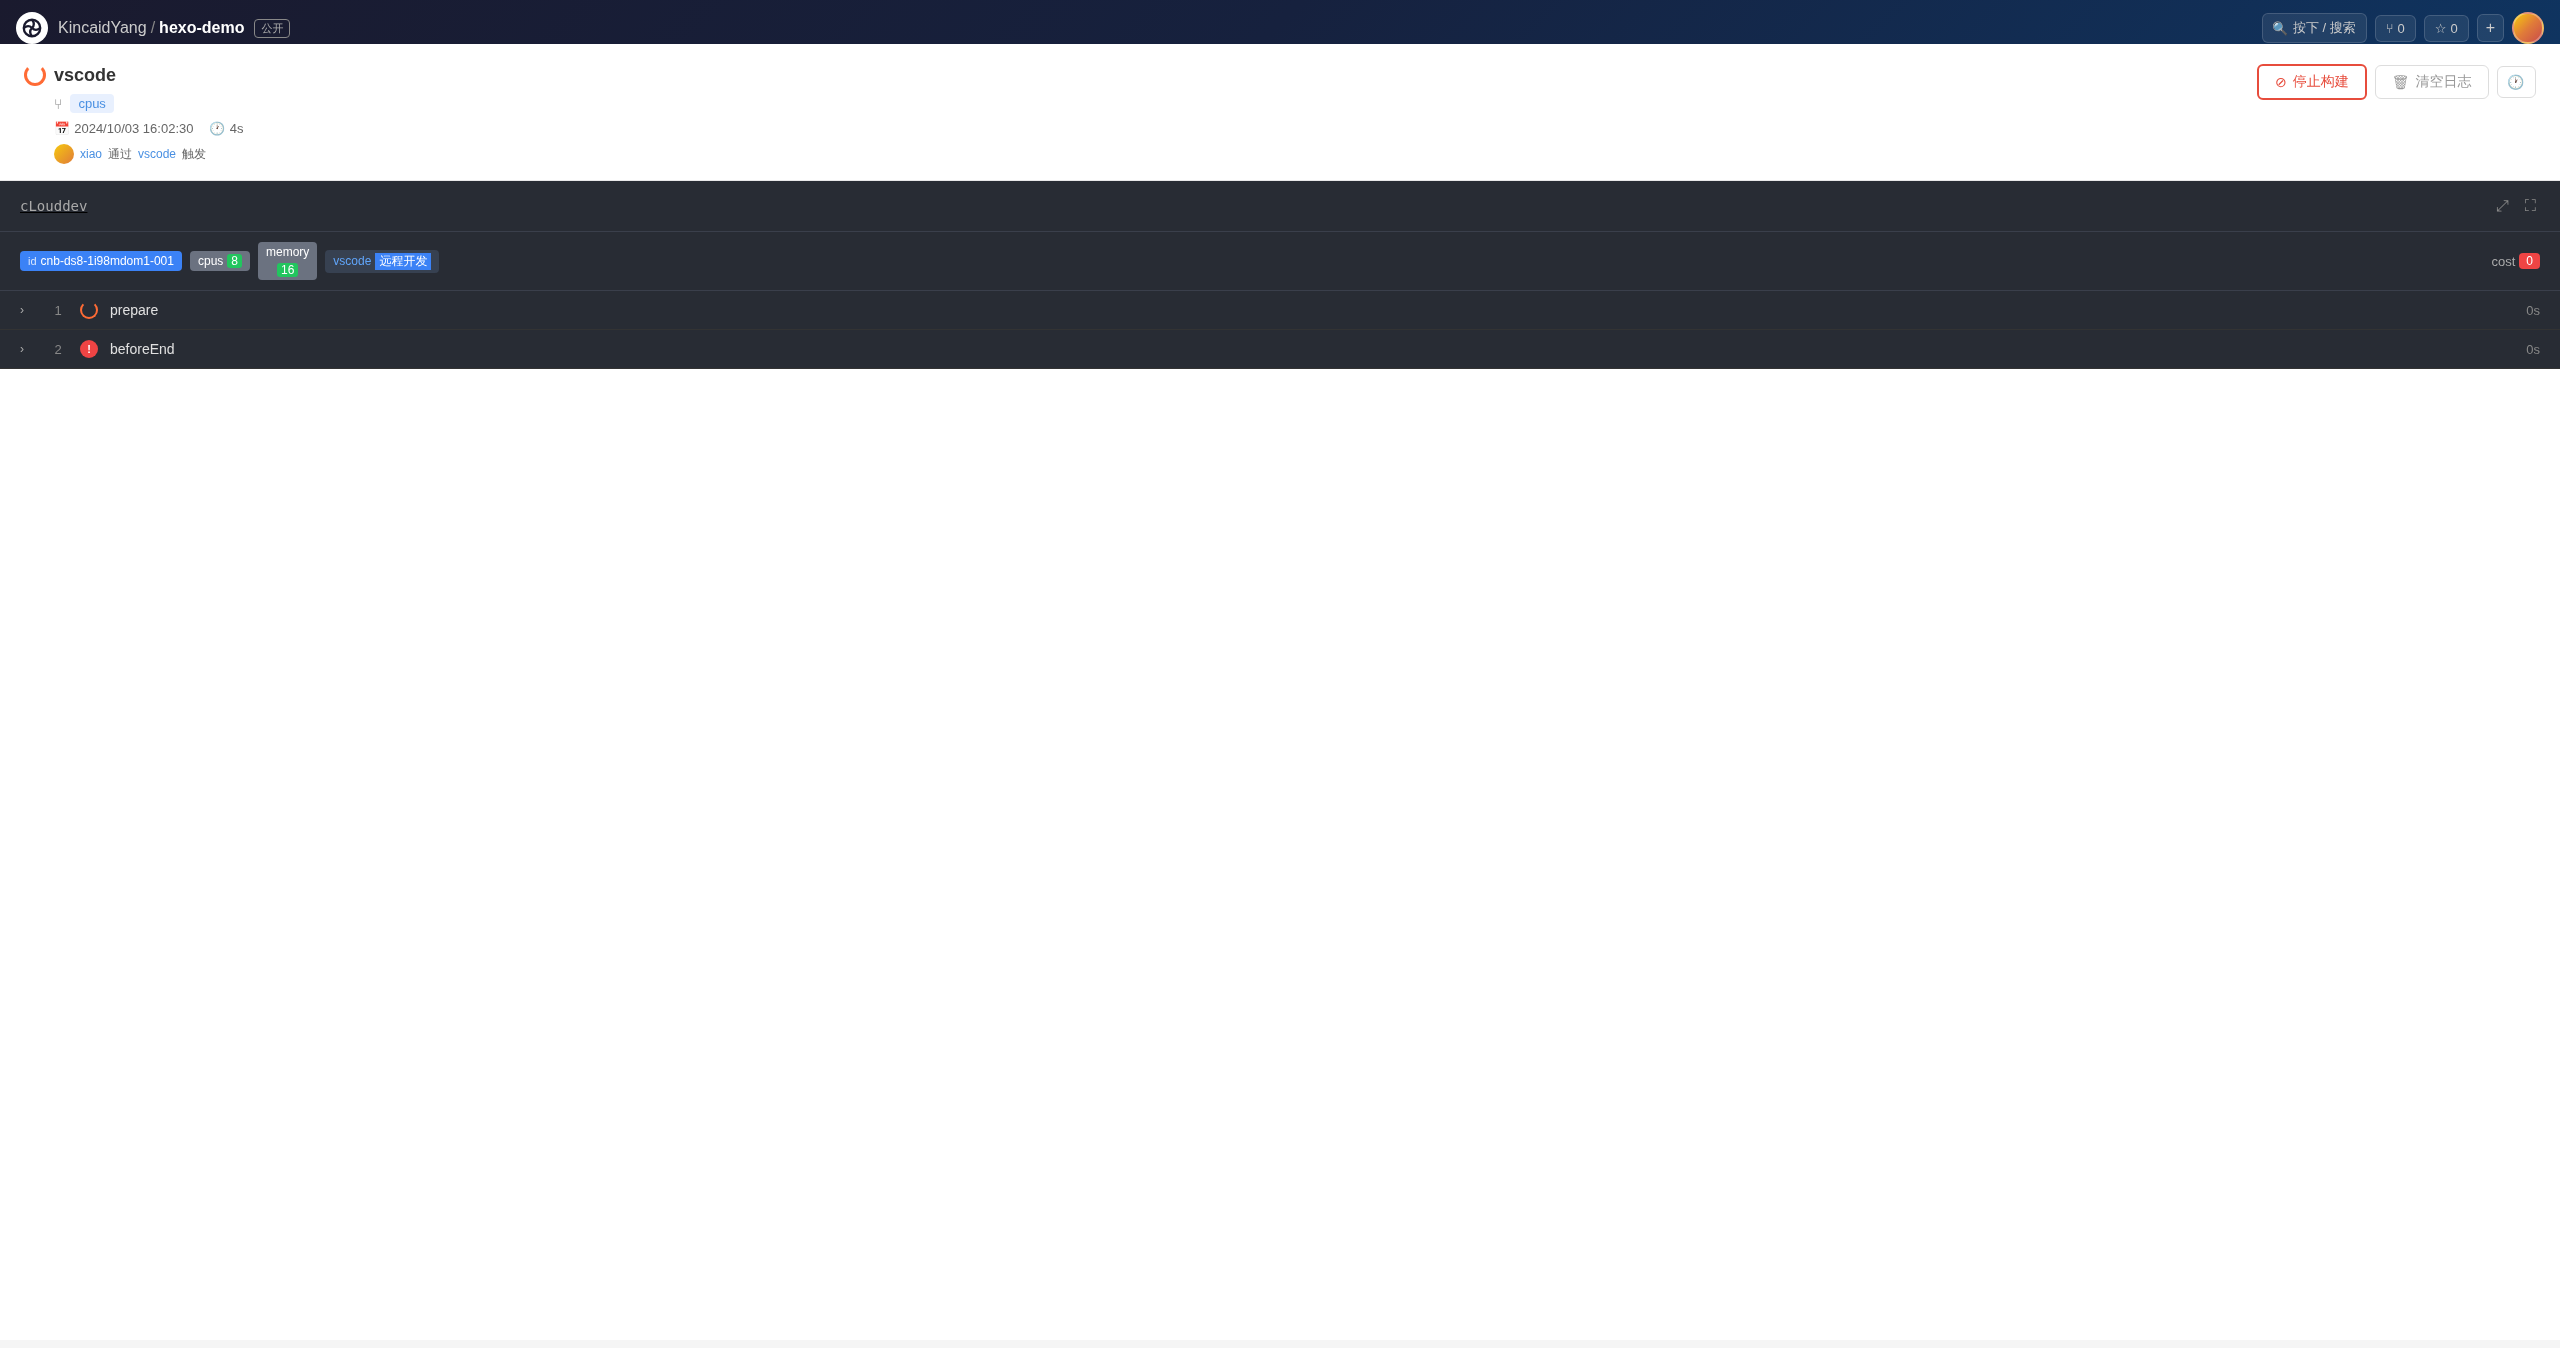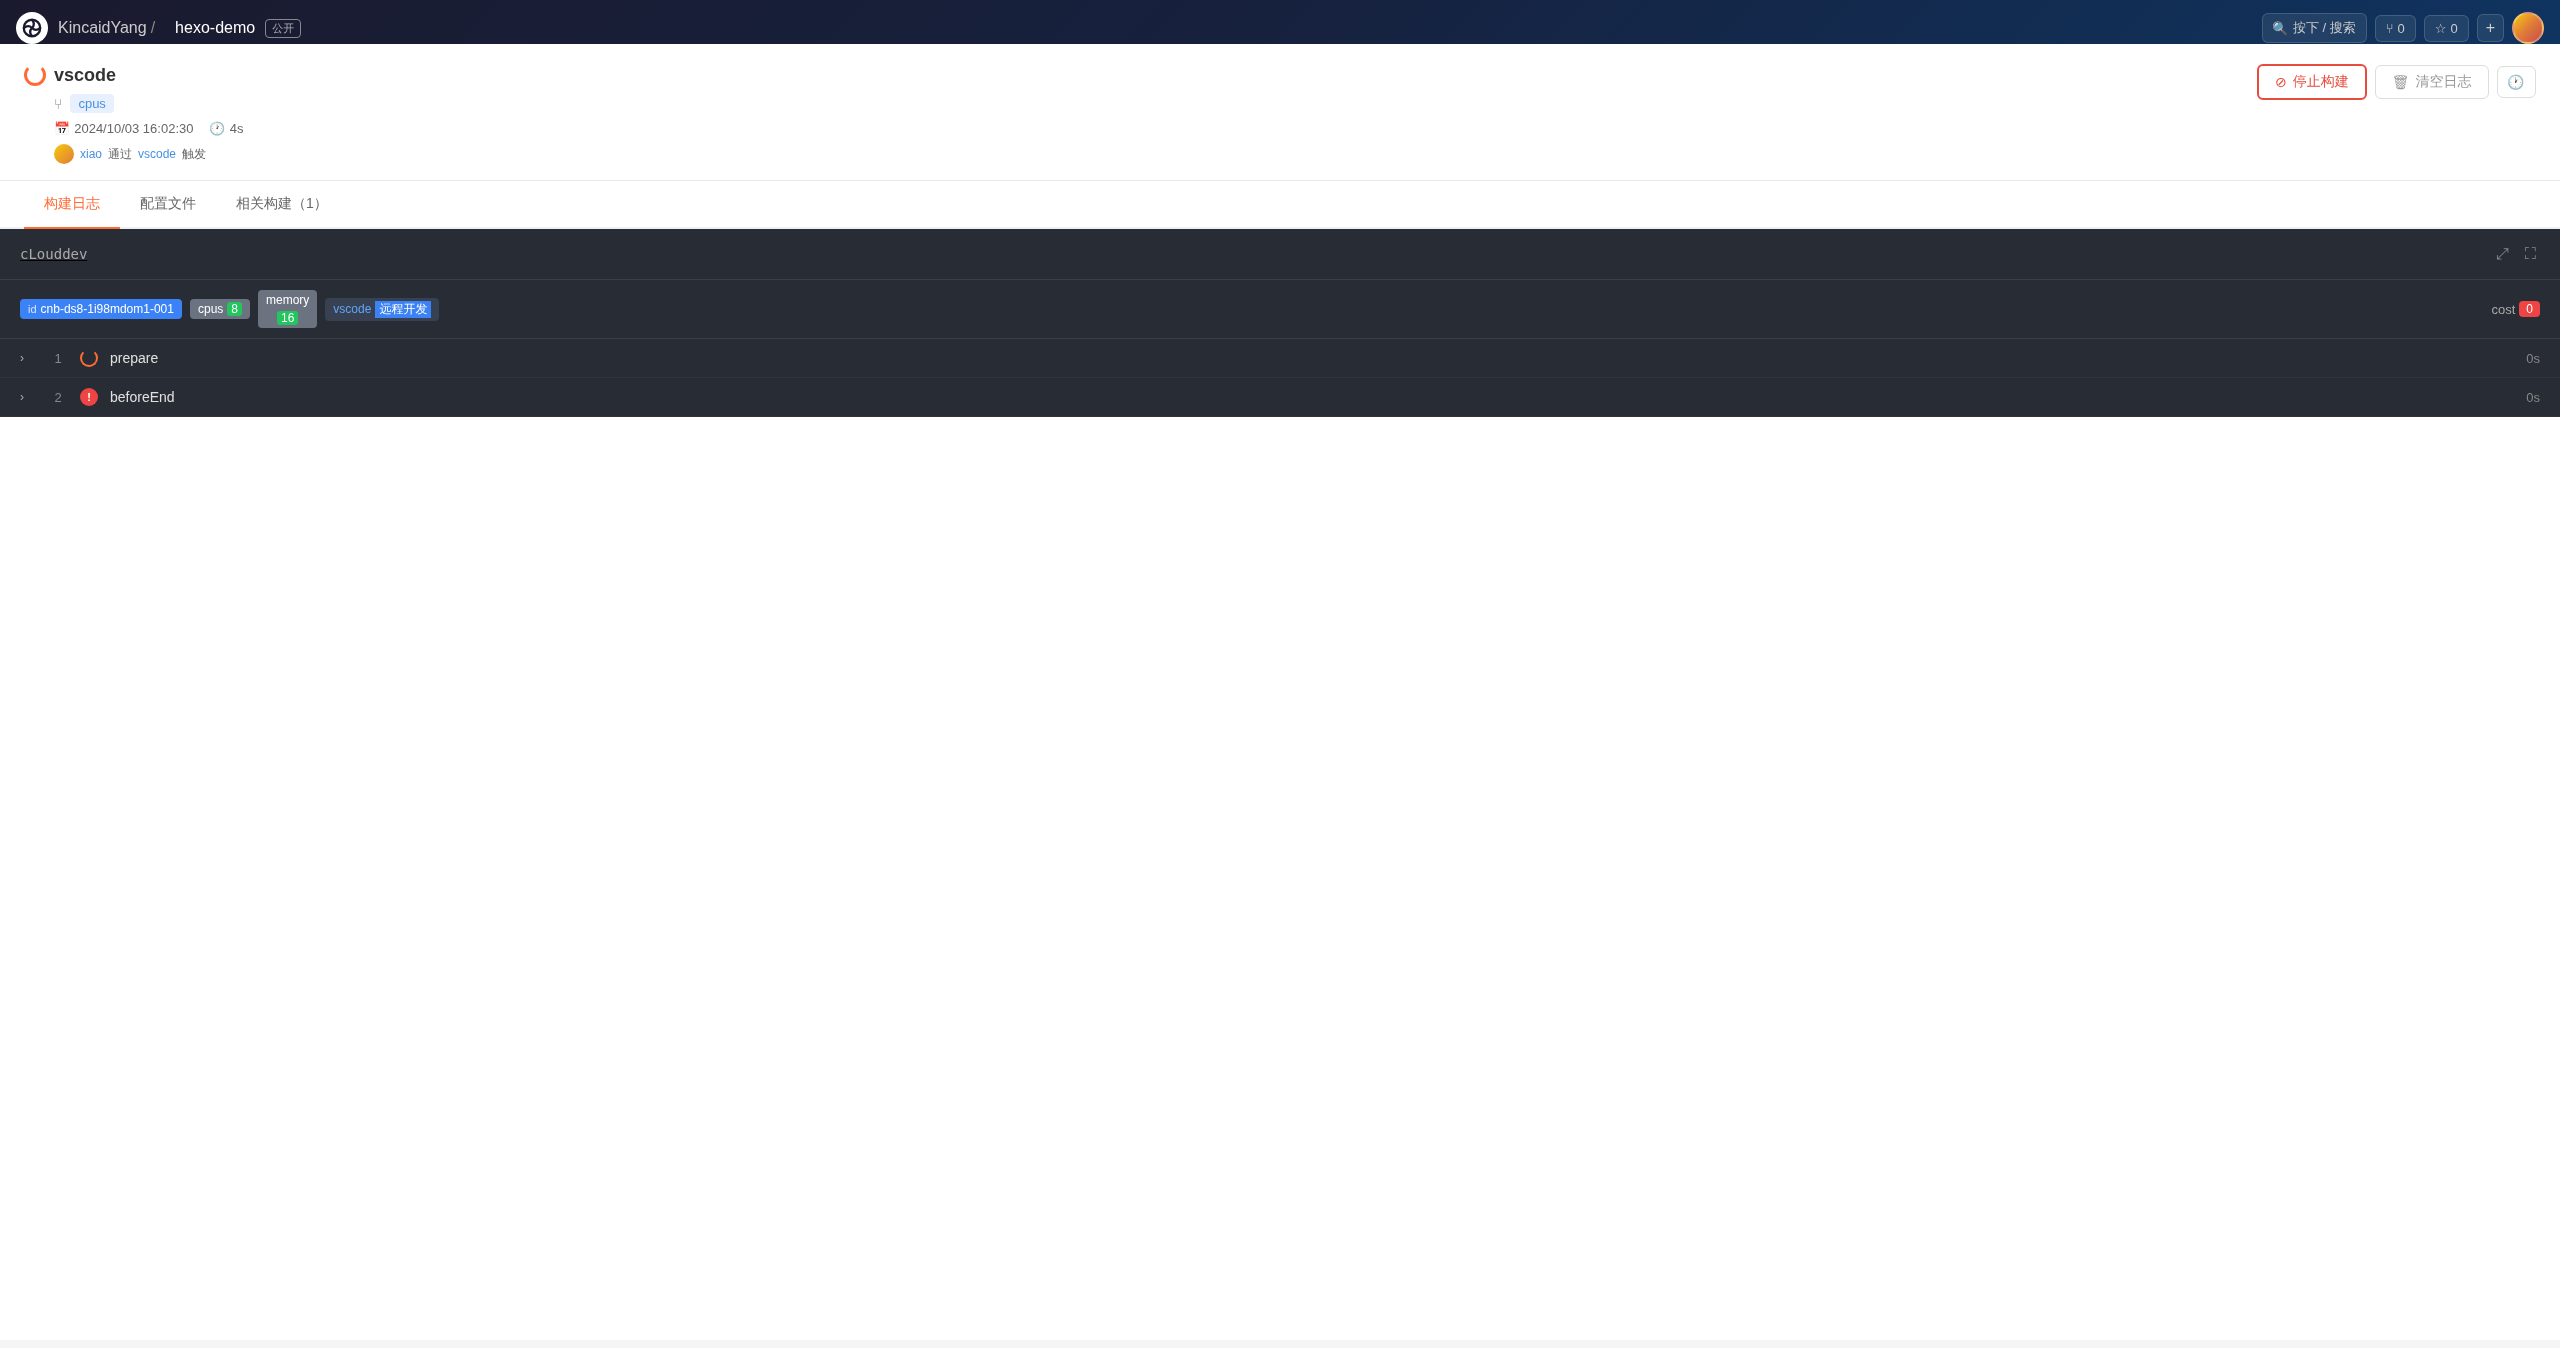--- a/index.html
+++ b/index.html
@@ -27,21 +27,21 @@
       font-size: 14px; color: #1a1a2e; font-weight: bold;
     }
     .logo-icon svg { width: 22px; height: 22px; }
     .repo-title {
       color: #ccc;
       font-size: 16px;
       display: flex; align-items: center; gap: 4px;
     }
     .repo-title .owner { color: #ccc; }
     .repo-title .sep { color: #888; }
-    .repo-title .repo { color: white; font-weight: 400; margin-left: 16px; }
+    .repo-title .repo { color: white; font-weight: 700; }
     .public-badge {
       border: 1px solid #888;
       border-radius: 4px;
       color: #aaa;
       font-size: 11px;
       padding: 1px 6px;
       margin-left: 6px;
     }
     .top-nav-right {
       display: flex;
@@ -346,31 +346,20 @@
       <button class="clear-btn">
         <span>🗑</span>
         <span>清空日志</span>
       </button>
       <button class="history-btn">
         <span>🕐</span>
       </button>
     </div>
   </div>
 
-  <div class="tabs-bar">
-    <div class="tab-item active">
-      <span>构建日志</span>
-    </div>
-    <div class="tab-item">
-      <span>配置文件</span>
-    </div>
-    <div class="tab-item">
-      <span>相关构建（1）</span>
-    </div>
-  </div>
 
   <div class="build-log">
 
     <div class="log-header">
       <div class="log-header-left">
         <span class="clouddev-label">cLouddev</span>
       </div>
       <div class="log-header-right">
         <button class="log-icon-btn">⤢</button>
         <button class="log-icon-btn">⛶</button>

